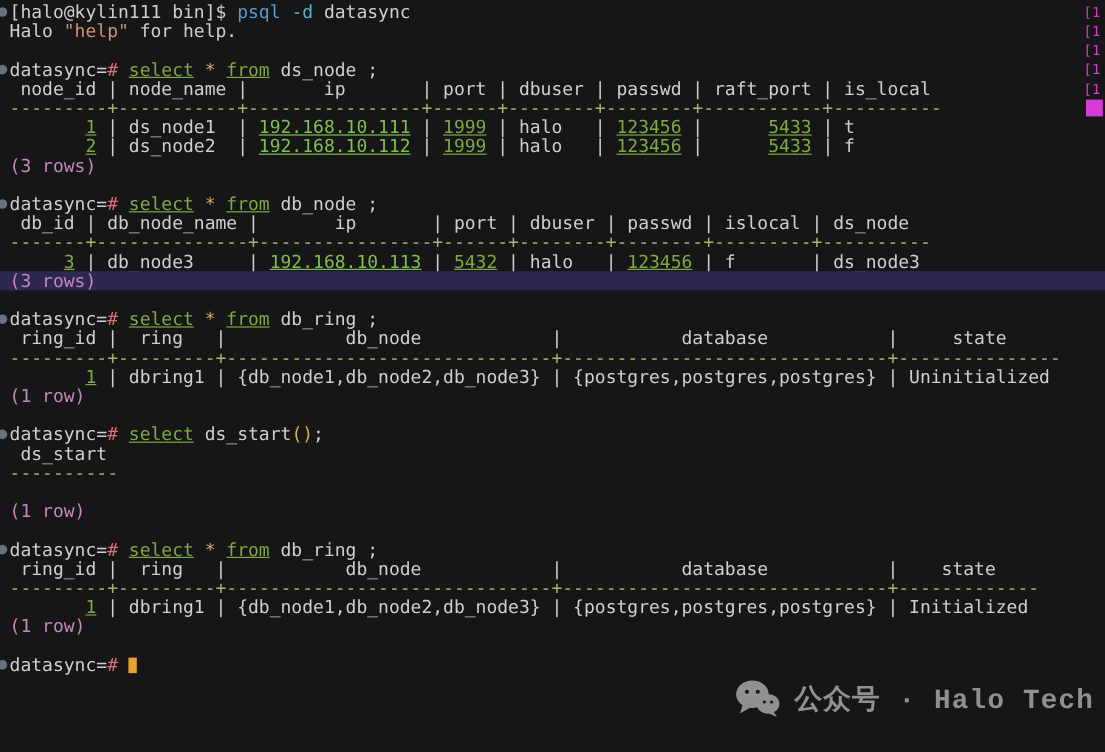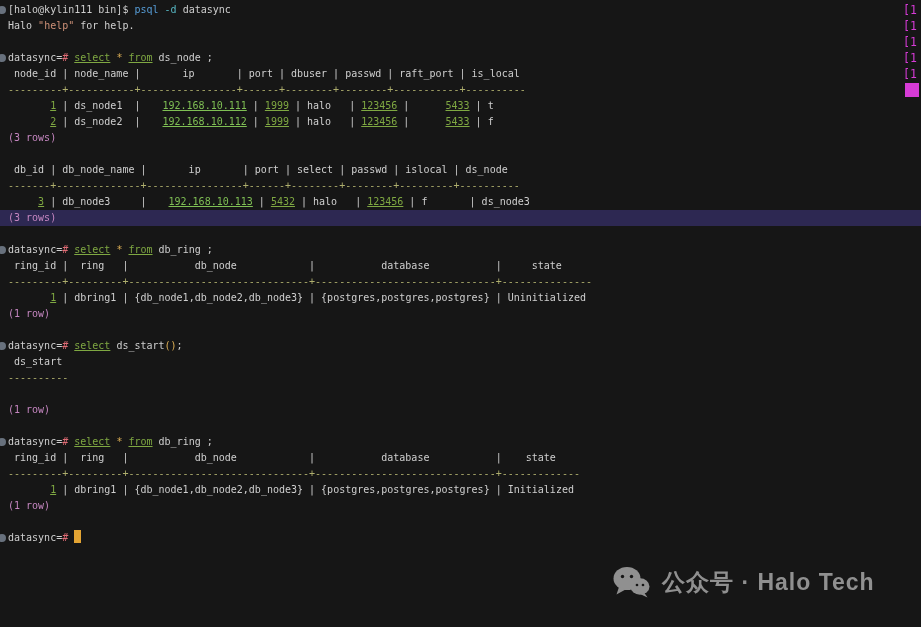--- a/index.html
+++ b/index.html
@@ -6,36 +6,36 @@
   html, body {
     width:921px; height:627px;
     background: var(--bg, #161616);
     overflow:hidden;
     position:relative;
   }
   .terminal {
     position:absolute; inset:0;
     padding:2px 18px 0 8px;
     font-family:"DejaVu Sans Mono", monospace;
-    font-size:10px;
+    font-size:15px;
   }
   .line {
     position:relative;
     height:16px; line-height:16px;
     white-space:pre;
     color:var(--fg,#cfcfcf);
   }
   .line.hl {
     background:var(--sel,#2d2852);
     margin-left:-8px; padding-left:8px;
     margin-right:-18px; padding-right:18px;
   }
   .c-w  { color:var(--fg,#cfcfcf); }
   .c-g  { color:var(--g,#7fa842);text-decoration:underline; }
-  .c-i  { color:var(--i,#7fbf54); text-decoration:underline;margin-left:16px; }
+  .c-i  { color:var(--i,#7fbf54); text-decoration:underline; }
   .c-y  { color:var(--y,#dcae55); }
   .c-r  { color:var(--r,#e06c75); }
   .c-b  { color:var(--b,#569cd6); }
   .c-cy { color:var(--cy,#56b6c2); }
   .c-p  { color:var(--p,#c586c0); }
   .c-o  { color:var(--o,#ce9178); }
   .c-d  { color:var(--d,#aeae6d); }
   .cursor-block {
     display:inline-block;
     width:7px; height:13px;
@@ -63,21 +63,21 @@
     width:14px; height:14px;
     margin-top:1px; margin-left:2px;
     background:var(--mag,#d63bd6);
   }
   .watermark {
     position:absolute;
     left:612px; top:566px;
     display:flex; align-items:center; gap:12px;
     color:var(--wm,#a6a6a6);
     opacity:.85;
-    font-family:Liberation Sans, sans-serif;
+    font-family:Liberation Mono, monospace;
     font-size:23px; font-weight:bold;
     letter-spacing:1px;
     pointer-events:none;
   }
   .watermark svg { flex:0 0 auto; }
 </style>
 </head>
 <body>
 
 <div class="terminal">
@@ -85,21 +85,22 @@
       <div class="line"><span class="gutter-dot"></span><span class="c-w">[halo@kylin111 bin]$ </span><span class="c-b">psql</span><span class="c-w"> </span><span class="c-cy">-d</span><span class="c-w"> datasync</span></div>
       <div class="line"><span class="c-w">Halo </span><span class="c-o">"help"</span><span class="c-w"> for help.</span></div>
       <div class="line"></div>
       <div class="line"><span class="gutter-dot"></span><span class="c-w">datasync=</span><span class="c-r">#</span><span class="c-w"> </span><span class="c-g">select</span><span class="c-w"> </span><span class="c-y">*</span><span class="c-w"> </span><span class="c-g">from</span><span class="c-w"> ds_node ;</span></div>
       <div class="line"><span class="c-w"> node_id | node_name |       ip       | port | dbuser | passwd | raft_port | is_local</span></div>
       <div class="line"><span class="c-d">---------+-----------+----------------+------+--------+--------+-----------+----------</span></div>
       <div class="line"><span class="c-w">       </span><span class="c-g">1</span><span class="c-w"> | ds_node1  | </span><span class="c-i">192.168.10.111</span><span class="c-w"> | </span><span class="c-g">1999</span><span class="c-w"> | halo   | </span><span class="c-g">123456</span><span class="c-w"> |      </span><span class="c-g">5433</span><span class="c-w"> | t</span></div>
       <div class="line"><span class="c-w">       </span><span class="c-g">2</span><span class="c-w"> | ds_node2  | </span><span class="c-i">192.168.10.112</span><span class="c-w"> | </span><span class="c-g">1999</span><span class="c-w"> | halo   | </span><span class="c-g">123456</span><span class="c-w"> |      </span><span class="c-g">5433</span><span class="c-w"> | f</span></div>
       <div class="line"><span class="c-p">(3 rows)</span></div>
       <div class="line"></div>
-      <div class="line"><span class="c-w"> db_id | db_node_name |       ip       | port | select | passwd | islocal | ds_node</span></div>
+      <div class="line"><span class="gutter-dot"></span><span class="c-w">datasync=</span><span class="c-r">#</span><span class="c-w"> </span><span class="c-g">select</span><span class="c-w"> </span><span class="c-y">*</span><span class="c-w"> </span><span class="c-g">from</span><span class="c-w"> db_node ;</span></div>
+      <div class="line"><span class="c-w"> db_id | db_node_name |       ip       | port | dbuser | passwd | islocal | ds_node</span></div>
       <div class="line"><span class="c-d">-------+--------------+----------------+------+--------+--------+---------+----------</span></div>
       <div class="line"><span class="c-w">     </span><span class="c-g">3</span><span class="c-w"> | db_node3     | </span><span class="c-i">192.168.10.113</span><span class="c-w"> | </span><span class="c-g">5432</span><span class="c-w"> | halo   | </span><span class="c-g">123456</span><span class="c-w"> | f       | ds_node3</span></div>
       <div class="line hl"><span class="c-p">(3 rows)</span></div>
       <div class="line"></div>
       <div class="line"><span class="gutter-dot"></span><span class="c-w">datasync=</span><span class="c-r">#</span><span class="c-w"> </span><span class="c-g">select</span><span class="c-w"> </span><span class="c-y">*</span><span class="c-w"> </span><span class="c-g">from</span><span class="c-w"> db_ring ;</span></div>
       <div class="line"><span class="c-w"> ring_id |  ring   |           db_node            |           database           |     state</span></div>
       <div class="line"><span class="c-d">---------+---------+------------------------------+------------------------------+---------------</span></div>
       <div class="line"><span class="c-w">       </span><span class="c-g">1</span><span class="c-w"> | dbring1 | {db_node1,db_node2,db_node3} | {postgres,postgres,postgres} | Uninitialized</span></div>
       <div class="line"><span class="c-p">(1 row)</span></div>
       <div class="line"></div>

